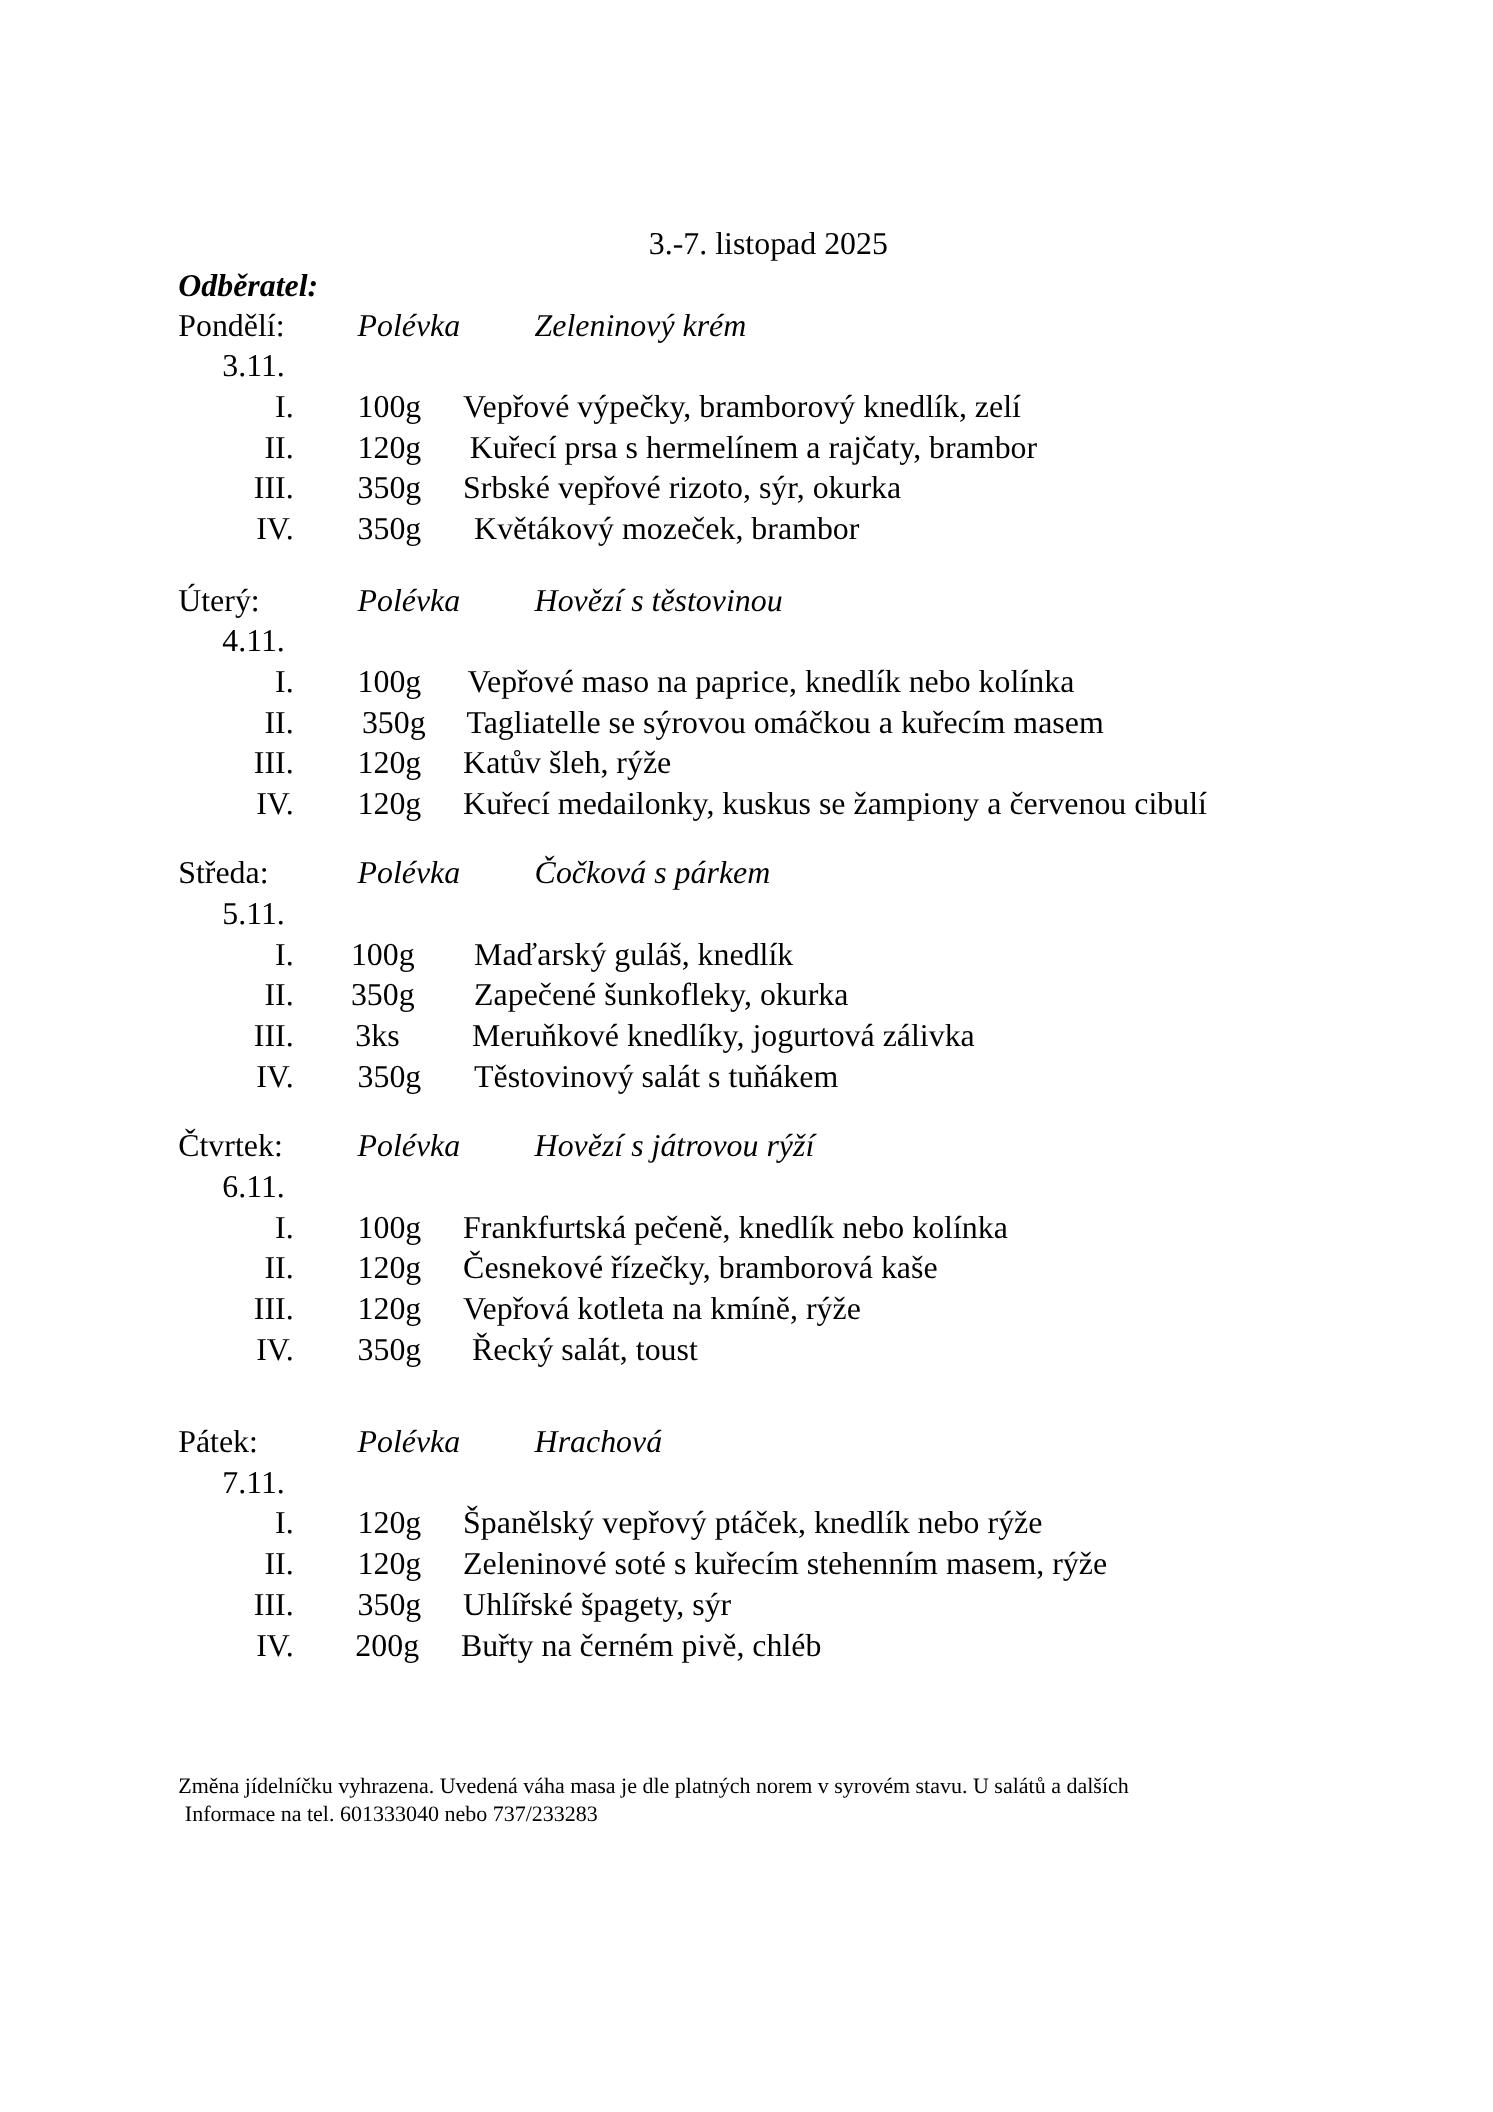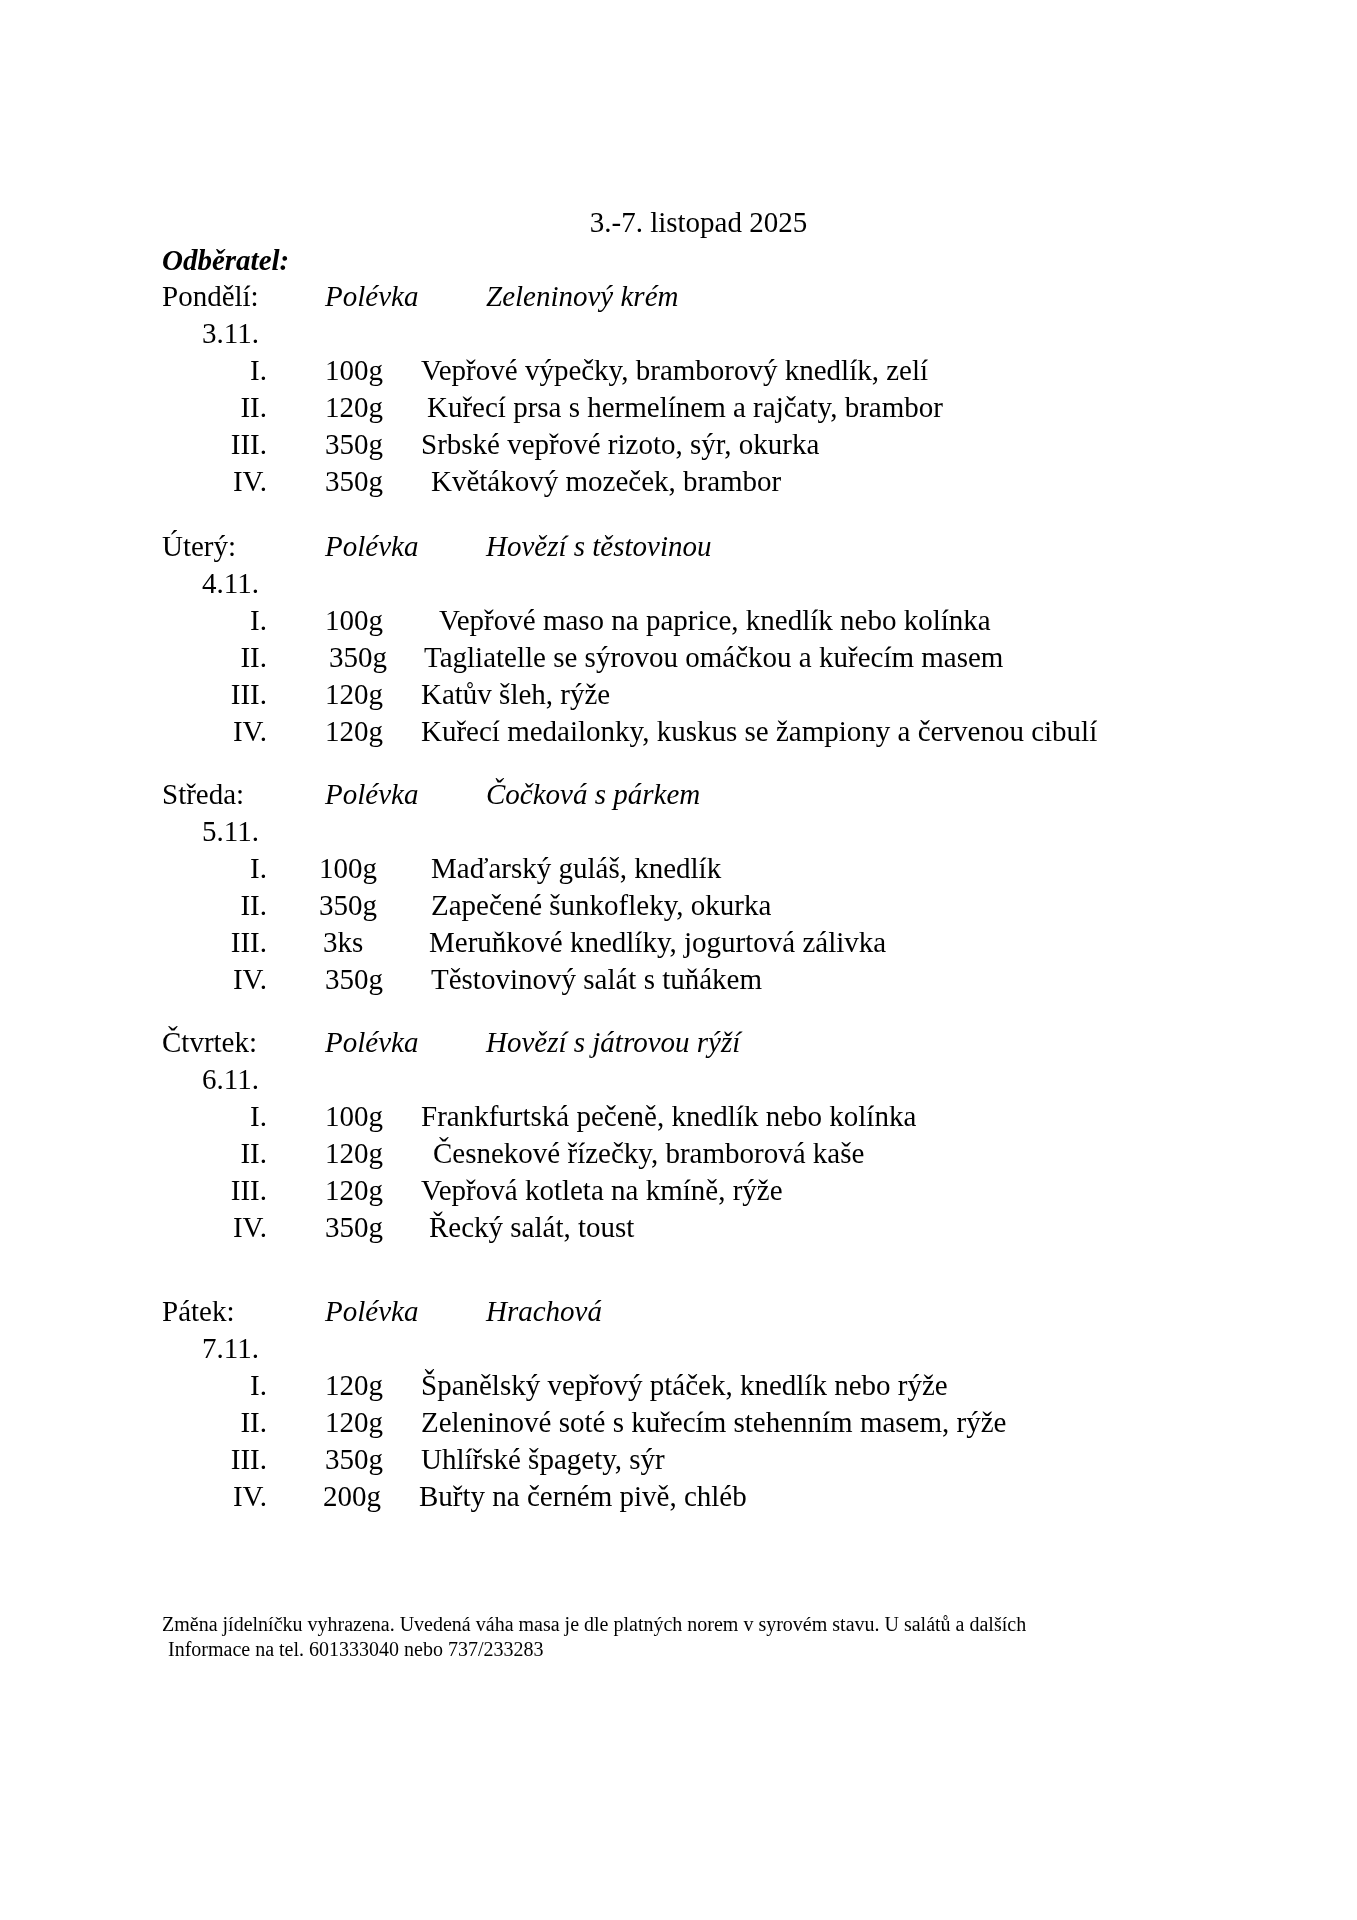--- a/index.html
+++ b/index.html
@@ -60,21 +60,21 @@
         </div>
       </div>
       <div class="day" style="top: 530px;">
         <span class="dayname">Úterý:</span>
         <span class="soup-label">Polévka</span>
         <span class="soup-name">Hovězí s těstovinou</span>
         <span class="date">4.11.</span>
         <div class="meal" style="top: 74px;">
           <span class="num">I.</span>
           <span class="weight" style="margin-left:0px">100g</span>
-          <span class="desc" style="margin-left:18px">Vepřové maso na paprice, knedlík nebo kolínka</span>
+          <span class="desc" style="margin-left:4px">Vepřové maso na paprice, knedlík nebo kolínka</span>
         </div>
         <div class="meal" style="top: 111px;">
           <span class="num">II.</span>
           <span class="weight" style="margin-left:4px">350g</span>
           <span class="desc" style="margin-left:3px">Tagliatelle se sýrovou omáčkou a kuřecím masem</span>
         </div>
         <div class="meal" style="top: 148px;">
           <span class="num">III.</span>
           <span class="weight" style="margin-left:0px">120g</span>
           <span class="desc" style="margin-left:0px">Katův šleh, rýže</span>
@@ -117,21 +117,21 @@
         <span class="soup-name">Hovězí s játrovou rýží</span>
         <span class="date">6.11.</span>
         <div class="meal" style="top: 74px;">
           <span class="num">I.</span>
           <span class="weight" style="margin-left:0px">100g</span>
           <span class="desc" style="margin-left:0px">Frankfurtská pečeně, knedlík nebo kolínka</span>
         </div>
         <div class="meal" style="top: 111px;">
           <span class="num">II.</span>
           <span class="weight" style="margin-left:0px">120g</span>
-          <span class="desc" style="margin-left:12px">Česnekové řízečky, bramborová kaše</span>
+          <span class="desc" style="margin-left:0px">Česnekové řízečky, bramborová kaše</span>
         </div>
         <div class="meal" style="top: 148px;">
           <span class="num">III.</span>
           <span class="weight" style="margin-left:0px">120g</span>
           <span class="desc" style="margin-left:0px">Vepřová kotleta na kmíně, rýže</span>
         </div>
         <div class="meal" style="top: 185px;">
           <span class="num">IV.</span>
           <span class="weight" style="margin-left:0px">350g</span>
           <span class="desc" style="margin-left:8px">Řecký salát, toust</span>

